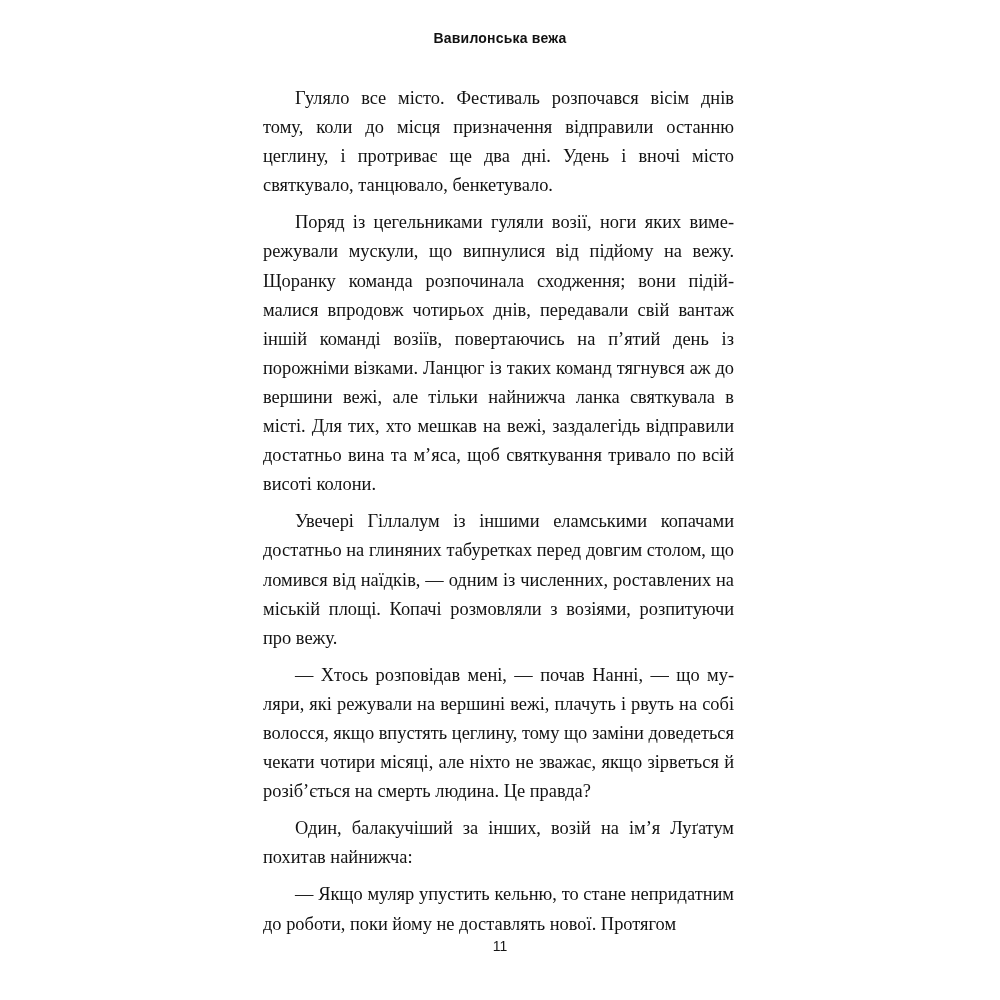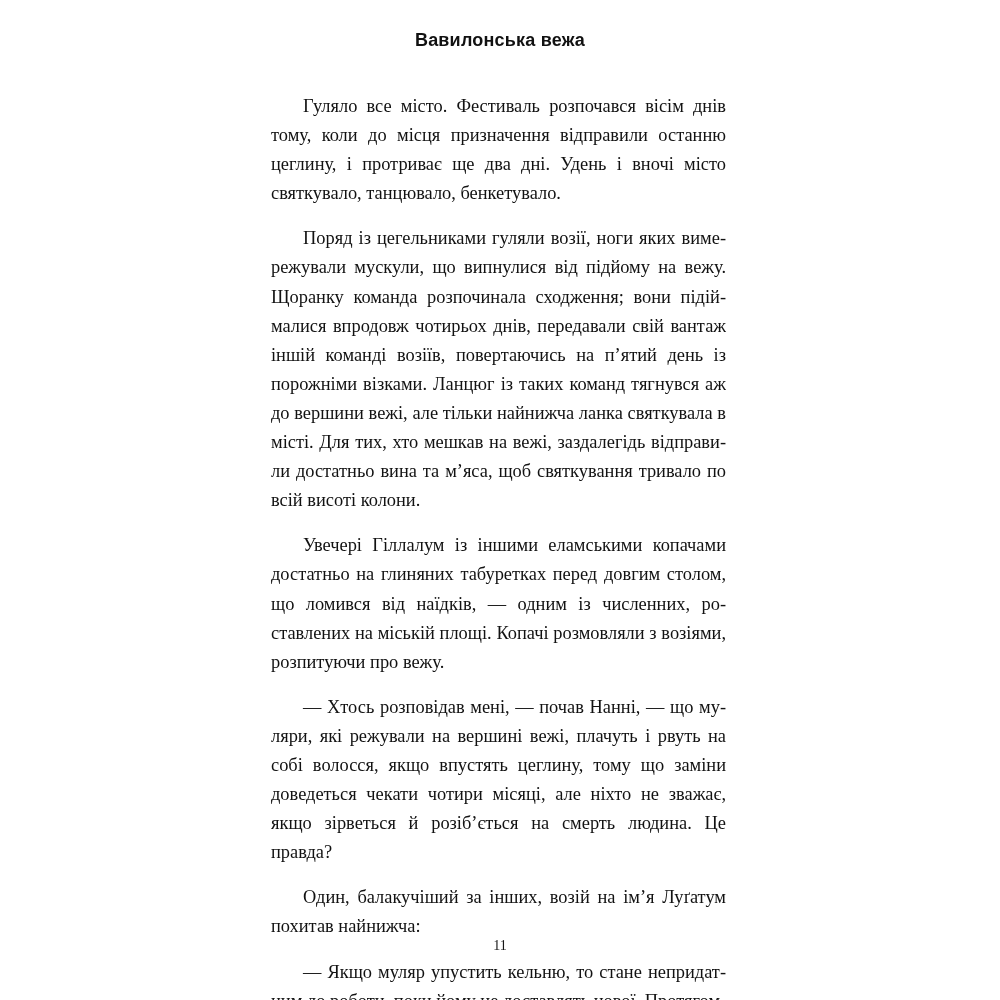--- a/index.html
+++ b/index.html
@@ -21,47 +21,47 @@
     box-sizing: border-box;
   }
   .running-head {
     position: absolute;
     top: 30px;
     left: 0;
     width: 1000px;
     text-align: center;
     font-family: "Liberation Sans", sans-serif;
     font-weight: bold;
-    font-size: 18px;
+    font-size: 14px;
     letter-spacing: 0.2px;
     color: #111111;
   }
   .text-column {
     position: absolute;
     top: 76px;
     left: 255px;
     width: 487px;
   }
   .text-column p {
-    margin: 16px;
+    margin: 8px;
     text-align: justify;
     text-justify: inter-word;
     font-size: 18.4px;
     line-height: 29.1px;
     text-indent: 32px;
     hyphens: manual;
     color: #121212;
   }
   .folio {
     position: absolute;
     top: 938px;
     left: 0;
     width: 1000px;
     text-align: center;
-    font-family: Liberation Serif, serif;
+    font-family: Liberation Sans, sans-serif;
     font-size: 14px;
     color: #161616;
   }
 </style>
 </head>
 <body>
 
 <div class="page">
 
   <div class="running-head">Вавилонська вежа</div>

